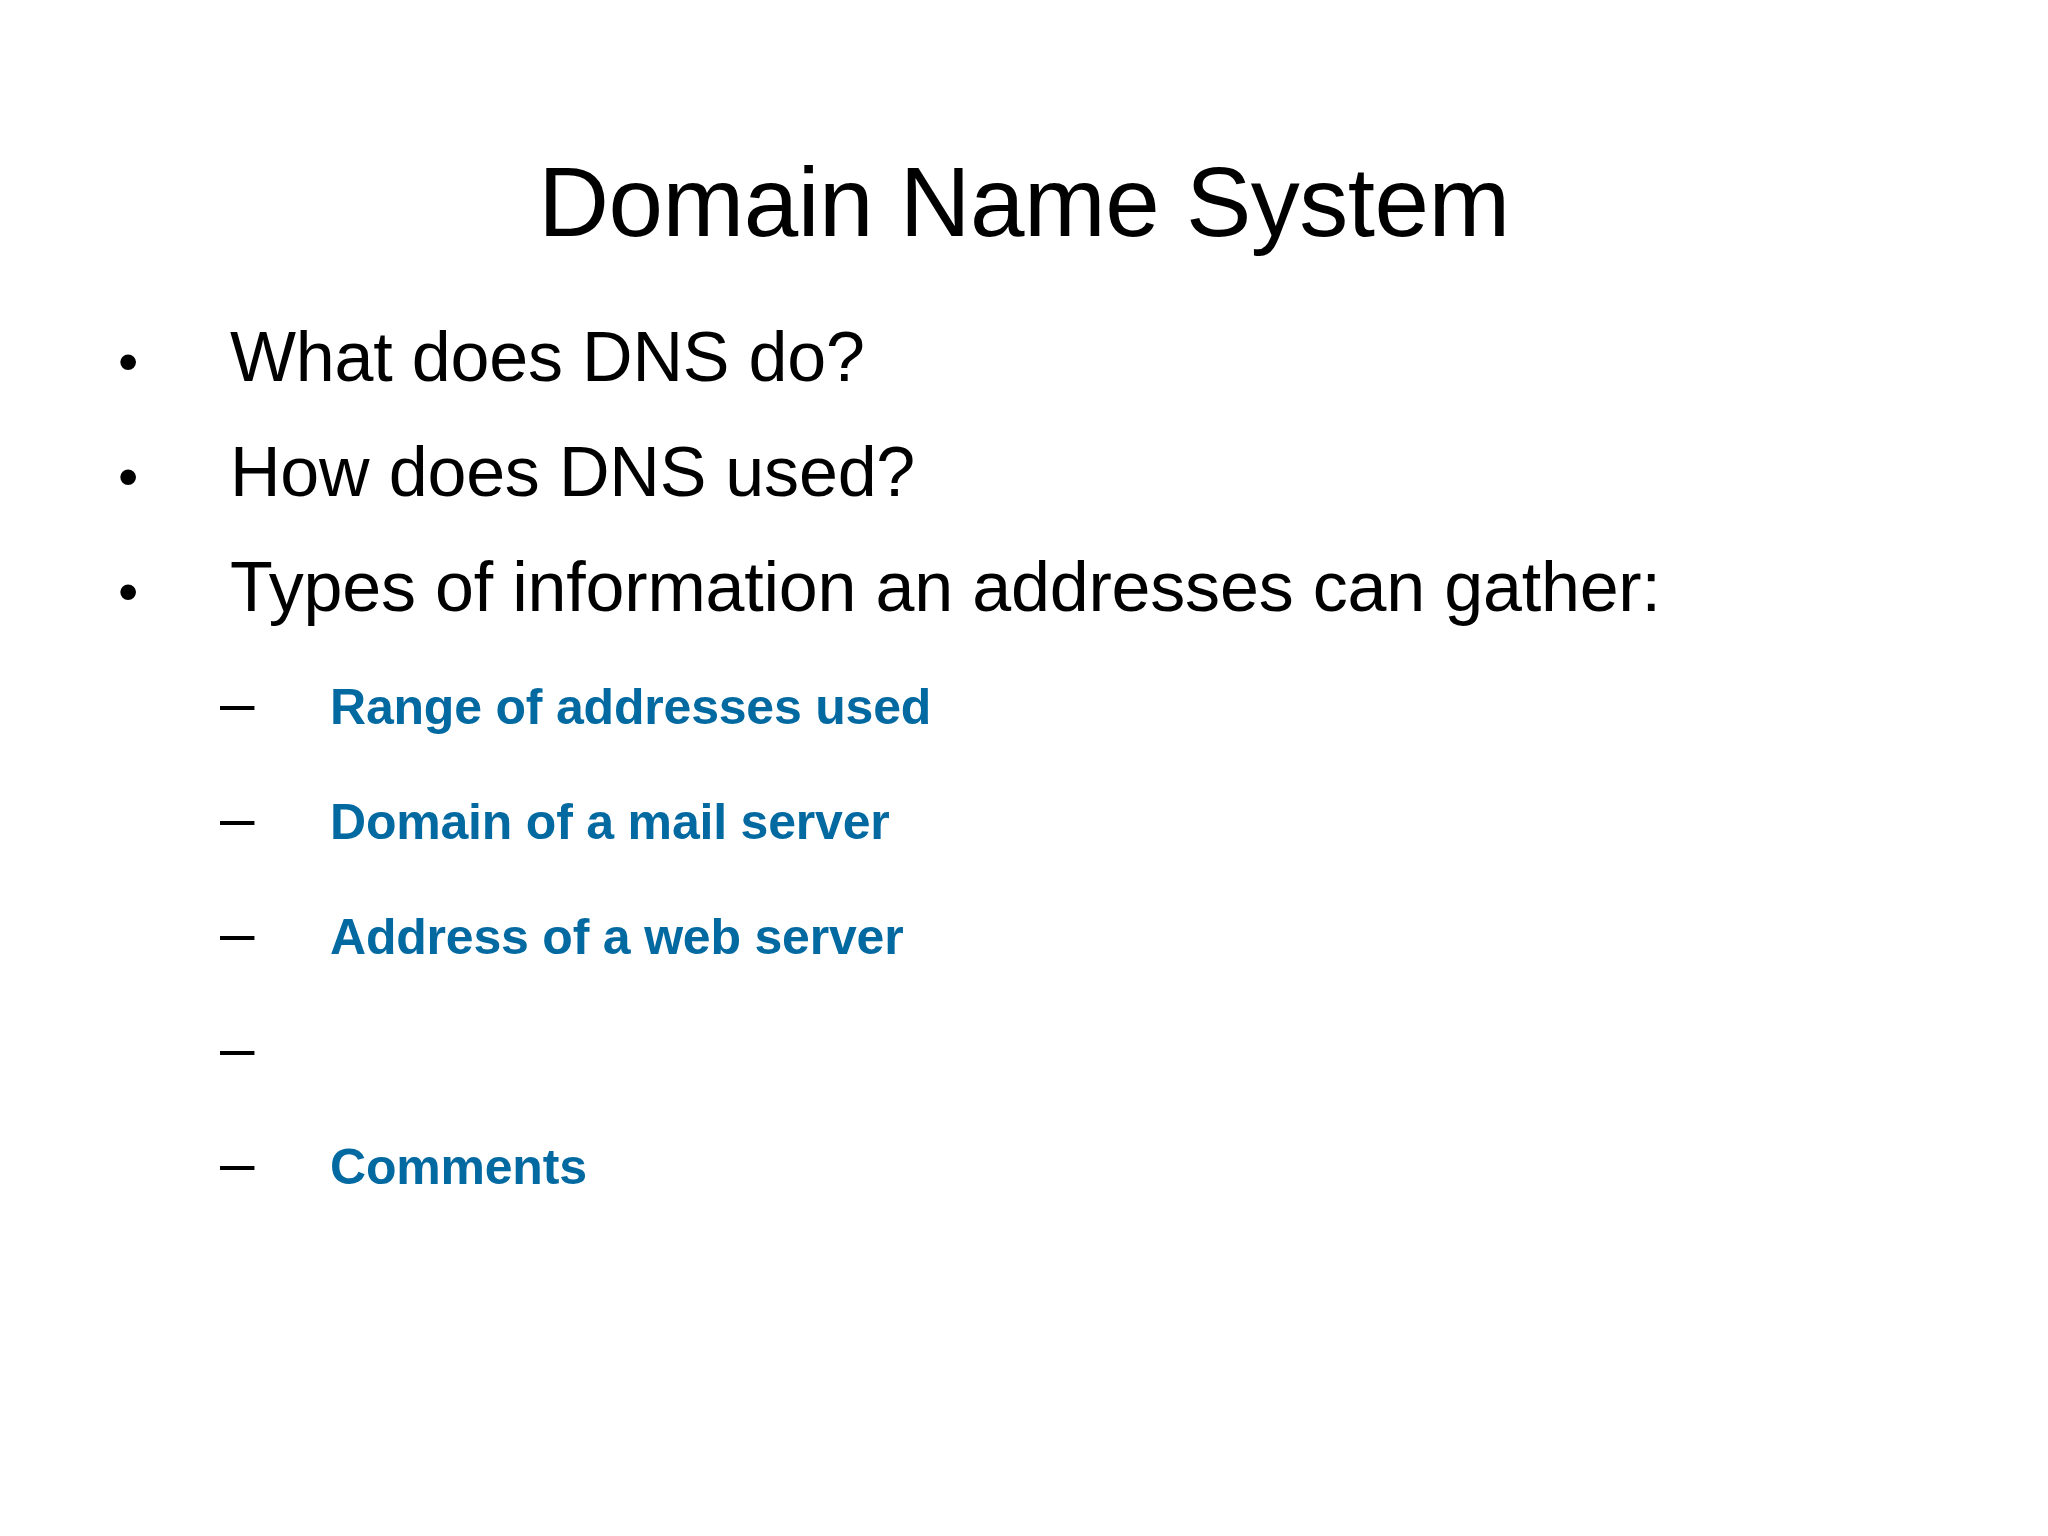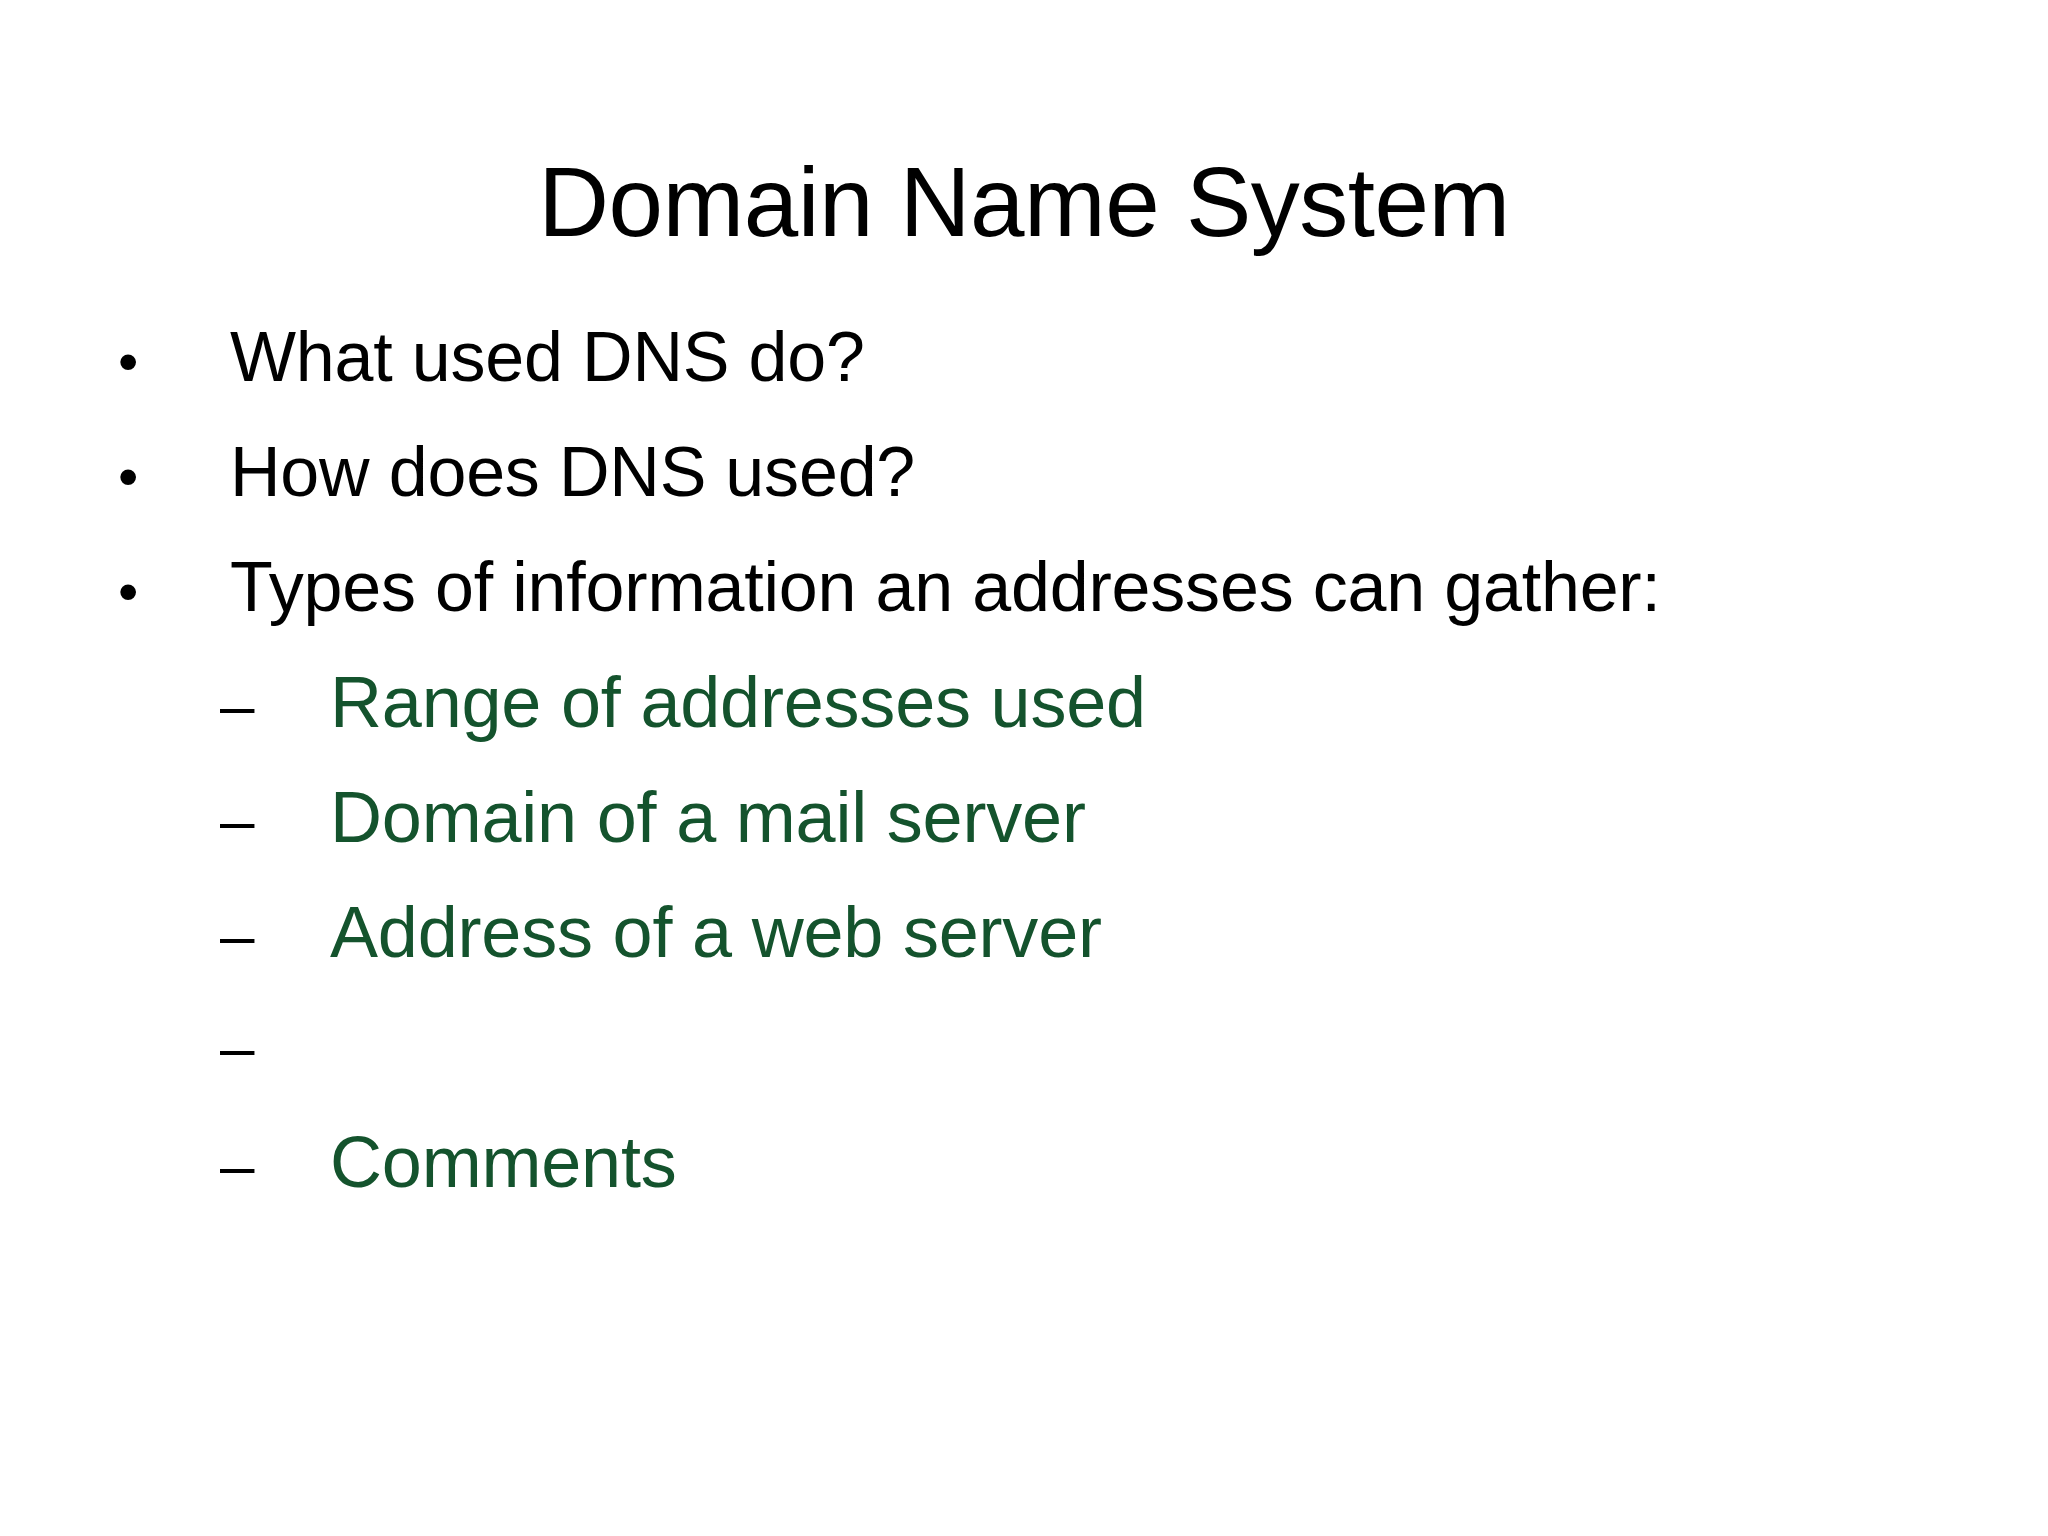--- a/index.html
+++ b/index.html
@@ -87,42 +87,42 @@
   .level-2 .marker {
     flex: 0 0 auto;
     width: 110px;
     font-size: 62px;
     line-height: 115px;
     color: #000000;
     text-align: left;
   }
   .level-2 .btext {
     flex: 0 1 auto;
-    font-size: 72px;
+    font-size: 50px;
     line-height: 115px;
-    font-weight: 400;
-    color: #14532d;
+    font-weight: 700;
+    color: #0369a1;
     white-space: nowrap;
     letter-spacing: -0.2px;
   }
 </style>
 </head>
 <body>
 
 <div class="slide">
 
   <div class="title-block">
     <div class="slide-title">Domain Name System</div>
   </div>
 
   <div class="body-block">
 
     <div class="bullet-row level-1">
       <span class="marker">•</span>
-      <span class="btext">What used DNS do?</span>
+      <span class="btext">What does DNS do?</span>
     </div>
 
     <div class="bullet-row level-1">
       <span class="marker">•</span>
       <span class="btext">How does DNS used?</span>
     </div>
 
     <div class="bullet-row level-1">
       <span class="marker">•</span>
       <span class="btext">Types of information an addresses can gather:</span>

